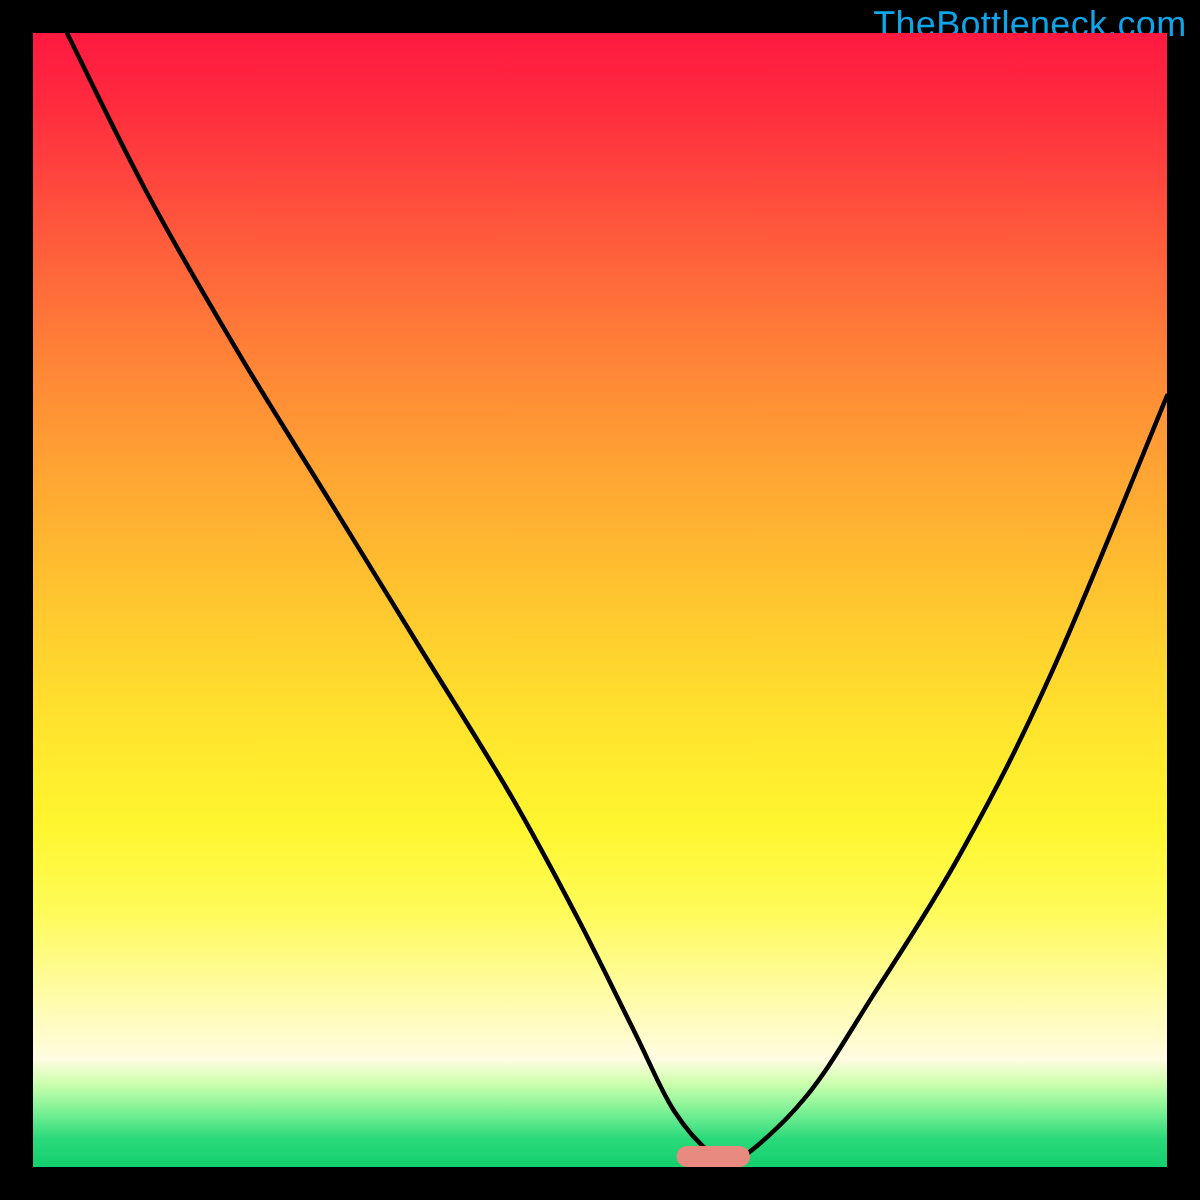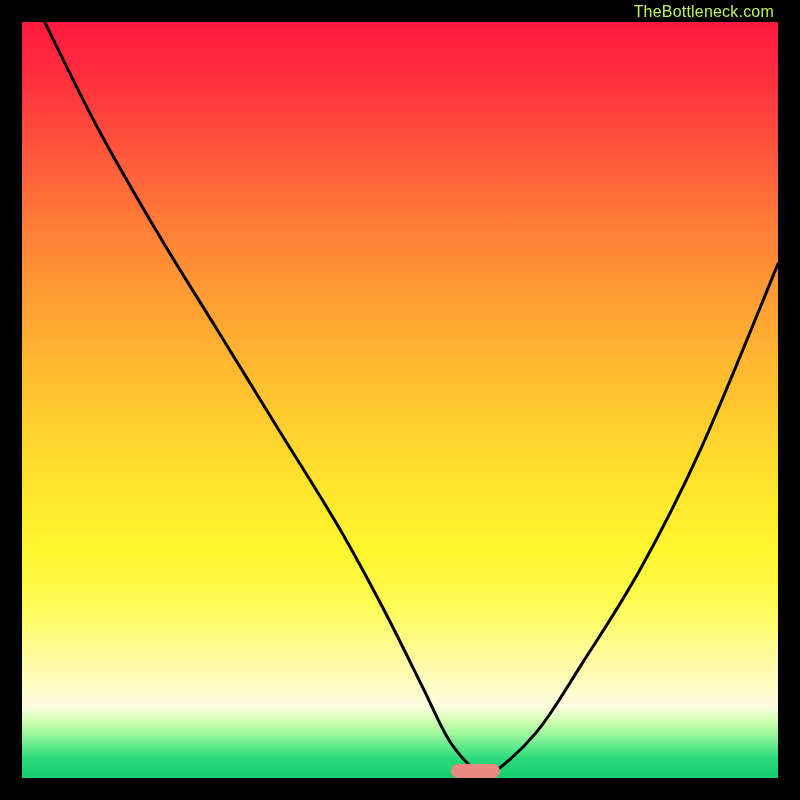--- a/index.html
+++ b/index.html
@@ -56,23 +56,23 @@
   }
   .marker {
     position: absolute;
     height: 14px;
     border-radius: 8px;
     background: #e88a80;
   }
   .watermark {
     position: absolute;
     top: 3px;
-    right: 26px;
-    color: #bef264;
-    font-size: 16px;
+    right: 9px;
+    color: #0ea5e9;
+    font-size: 24px;
     font-weight: 500;
     letter-spacing: 0.2px;
     user-select: none;
   }
 </style>
 </head>
 <body>
 
 <div class="watermark">TheBottleneck.com</div>
 

